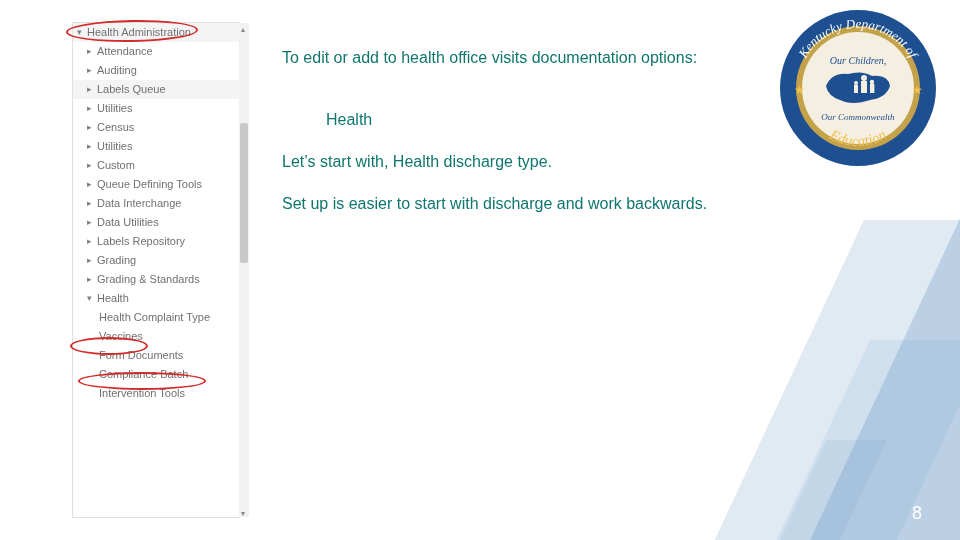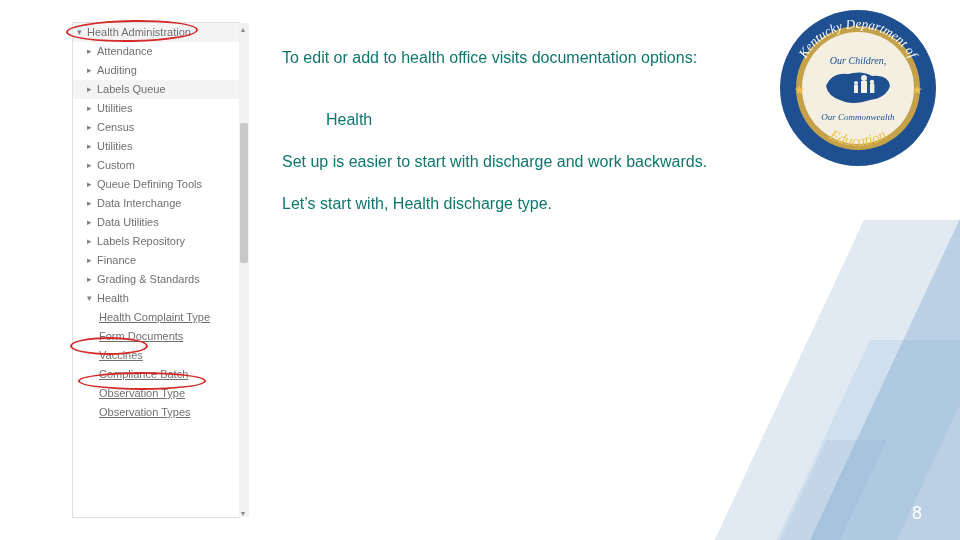--- a/index.html
+++ b/index.html
@@ -67,21 +67,21 @@
     display: flex;
     align-items: center;
     font-size: 11px;
     color: #707070;
     padding: 2px 4px 2px 6px;
     line-height: 15px;
     white-space: nowrap;
     overflow: hidden;
   }
   .tree-item.level1 { padding-left: 14px; }
-  .tree-item.level2 { padding-left: 26px; text-decoration: underline; }
+  .tree-item.level2 { padding-left: 26px; }
   .tree-item .caret {
     width: 10px;
     font-size: 9px;
     color: #808080;
     display: inline-block;
   }
   .tree-item.root { padding-left: 4px; }
   .tree-item.highlight { background: #f4f4f4; }
 
   
@@ -181,70 +181,67 @@
   <div class="tree-item level1">
       <span class="caret">▸</span>
       <span>Data Utilities</span>
     </div>
   <div class="tree-item level1">
       <span class="caret">▸</span>
       <span>Labels Repository</span>
     </div>
   <div class="tree-item level1">
       <span class="caret">▸</span>
-      <span>Finance</span>
+      <span>Grading</span>
     </div>
   <div class="tree-item level1">
       <span class="caret">▸</span>
       <span>Grading &amp; Standards</span>
     </div>
 
   <div class="tree-item level1">
       <span class="caret">▾</span>
       <span>Health</span>
     </div>
 
   <div class="tree-item level2">
       <span>Health Complaint Type</span>
     </div>
   <div class="tree-item level2">
+      <span>Vaccines</span>
+    </div>
+  <div class="tree-item level2">
       <span>Form Documents</span>
     </div>
   <div class="tree-item level2">
-      <span>Vaccines</span>
-    </div>
-  <div class="tree-item level2">
       <span>Compliance Batch</span>
     </div>
   <div class="tree-item level2">
-      <span>Observation Type</span>
-    </div>
-  <div class="tree-item level2">
-      <span>Observation Types</span>
+      <span>Intervention Tools</span>
     </div>
 
   <div class="nav-scroll-shell">
     <div class="nav-arrow up">▴</div>
     <div class="nav-scroll-thumb"></div>
     <div class="nav-arrow down">▾</div>
   </div>
 </div>
 
 <div class="red-oval o1"></div>
 <div class="red-oval o2"></div>
 <div class="red-oval o3"></div>
 
 <div class="body-text">
   <p>To edit or add to health office visits documentation options:</p>
   <p>
     <br>
     <span class="indent1">Health</span>
   </p>
+  <p>Let’s start with, Health discharge type.</p>
   <p>Set up is easier to start with discharge and work backwards.</p>
-  <p>Let’s start with, Health discharge type.</p>
 </div>
 
 <div class="seal">
   <svg viewBox="0 0 160 160" width="160" height="160">
     <defs>
       <path id="topArc" d="M 20 80 A 60 60 0 0 1 140 80" fill="none"></path>
       <path id="botArc" d="M 24 82 A 56 56 0 0 0 136 82" fill="none"></path>
     </defs>
     <circle cx="80" cy="80" r="78" fill="#1d4f91"></circle>
     <circle cx="80" cy="80" r="62" fill="#c4a24a"></circle>

